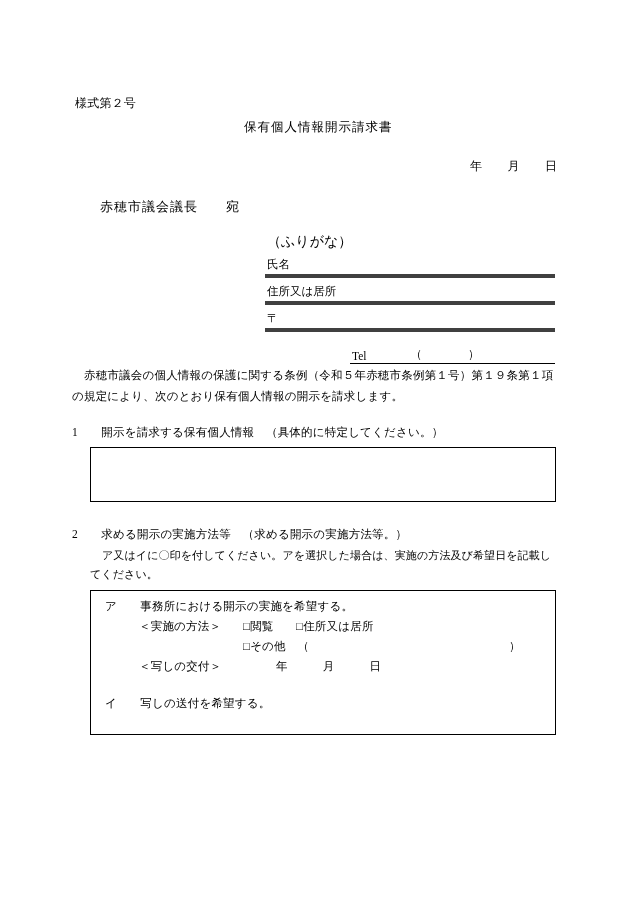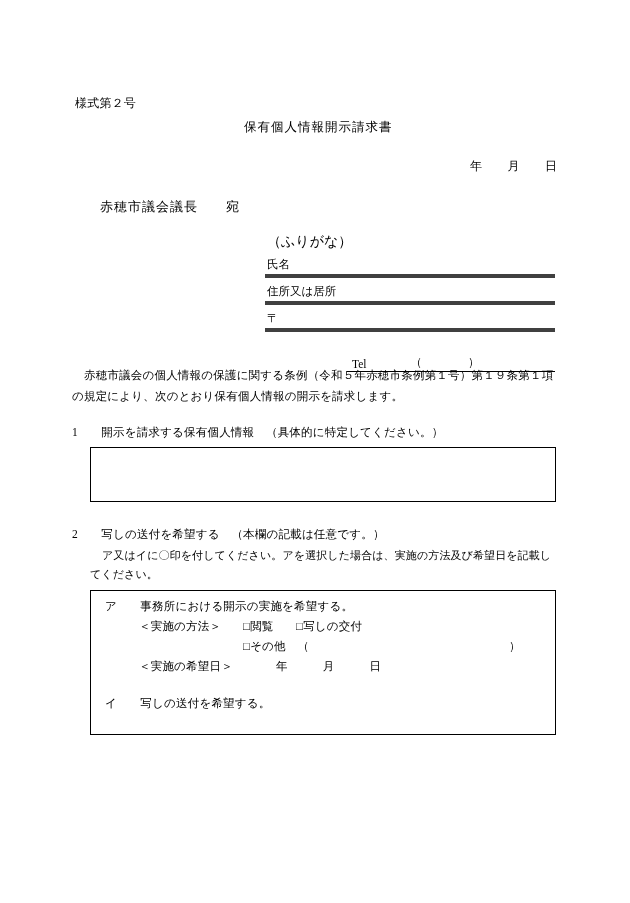--- a/index.html
+++ b/index.html
@@ -49,21 +49,21 @@
     font-size: 11.5px;
     padding: 0 4px 2px 2px;
     white-space: pre;
   }
   .field-row .fill { flex: 1; }
   .tel-row {
     display: flex;
     justify-content: flex-end;
     align-items: flex-end;
     height: 22px;
-    margin-top: 18px;
+    margin-top: 10px;
   }
   .tel-inner {
     width: 205px;
     border-bottom: 1px solid #000;
     display: flex;
     align-items: flex-end;
     height: 22px;
   }
   .tel-inner .lbl { font-size: 11.5px; padding: 0 2px 1px 2px; }
   .tel-inner .paren { font-size: 11.5px; padding: 0 0 1px 42px; }
@@ -163,29 +163,29 @@
       </div>
     </div>
   </div>
 
   <div id="body-para">赤穂市議会の個人情報の保護に関する条例（令和５年赤穂市条例第１号）第１９条第１項の規定により、次のとおり保有個人情報の開示を請求します。</div>
 
   <div class="t" id="item1-label"><span>1</span>　　<span>開示を請求する保有個人情報　（具体的に特定してください。）</span></div>
 
   <div id="box1"></div>
 
-  <div class="t" id="item2-label"><span>2</span>　　<span>写しの送付を希望する　（本欄の記載は任意です。）</span></div>
+  <div class="t" id="item2-label"><span>2</span>　　<span>求める開示の実施方法等　（求める開示の実施方法等。）</span></div>
 
   <div id="item2-note">ア又はイに〇印を付してください。アを選択した場合は、実施の方法及び希望日を記載してください。</div>
 
   <div id="box2">
     <div class="b2line" id="b2-a">ア　　事務所における開示の実施を希望する。</div>
     <div class="b2line" id="b2-method">＜実施の方法＞</div>
     <div class="b2line" id="b2-opt1">□閲覧</div>
-    <div class="b2line" id="b2-opt2">□写しの交付</div>
+    <div class="b2line" id="b2-opt2">□住所又は居所</div>
     <div class="b2line" id="b2-opt3">□その他　（</div>
     <div class="b2line" id="b2-paren-close">）</div>
-    <div class="b2line" id="b2-wish">＜実施の希望日＞</div>
+    <div class="b2line" id="b2-wish">＜写しの交付＞</div>
     <div class="b2line" id="b2-wishdate">年　　　月　　　日</div>
     <div class="b2line" id="b2-i">イ　　写しの送付を希望する。</div>
   </div>
 
 </div>
 
 </body></html>

